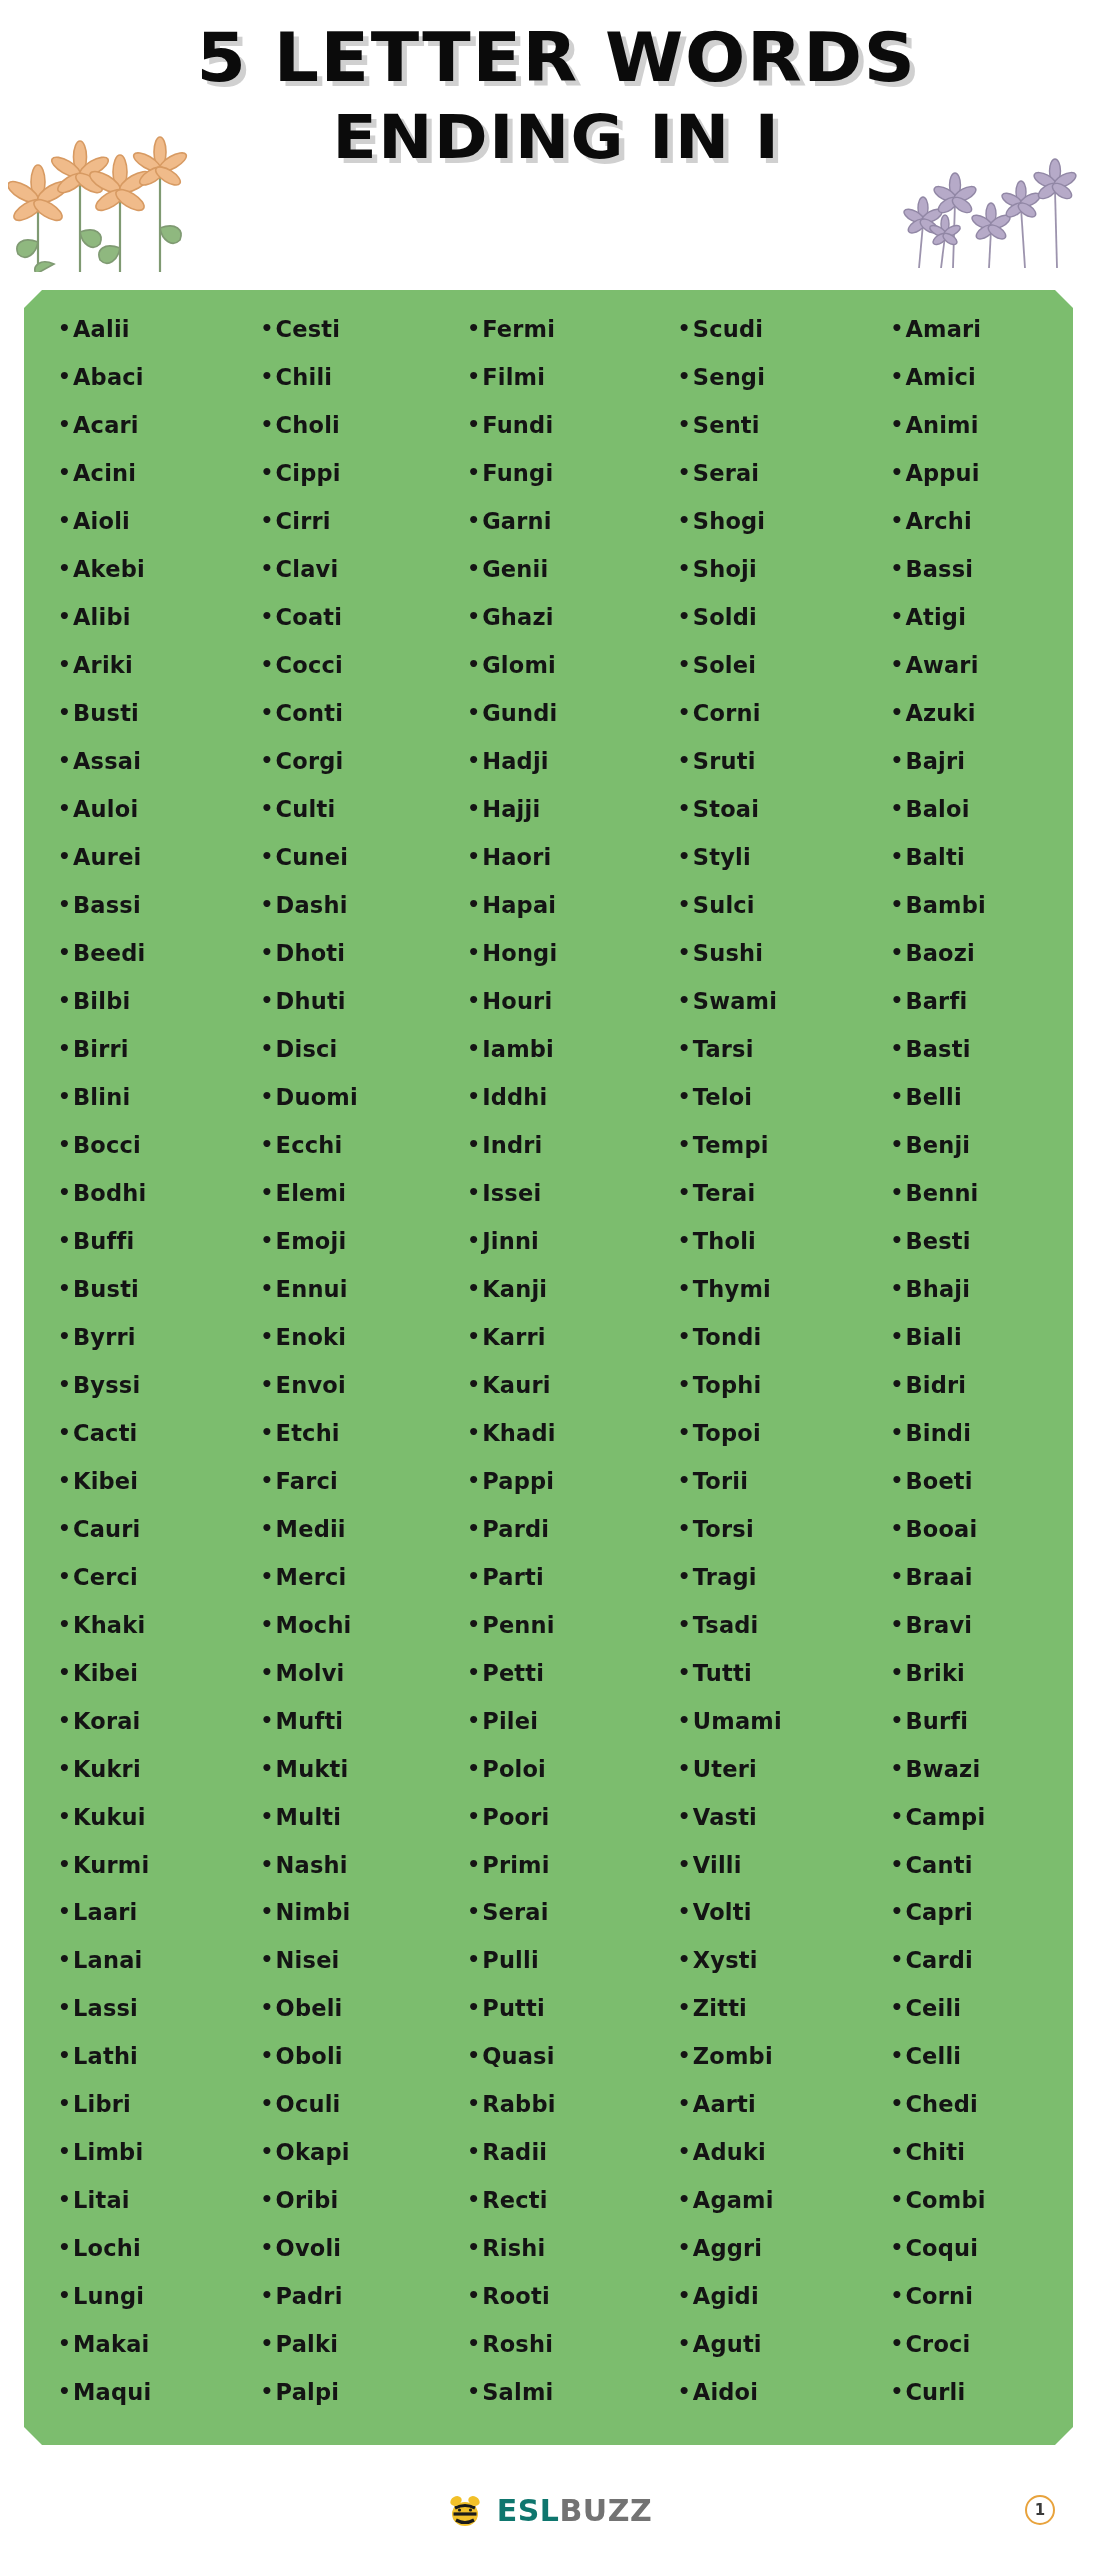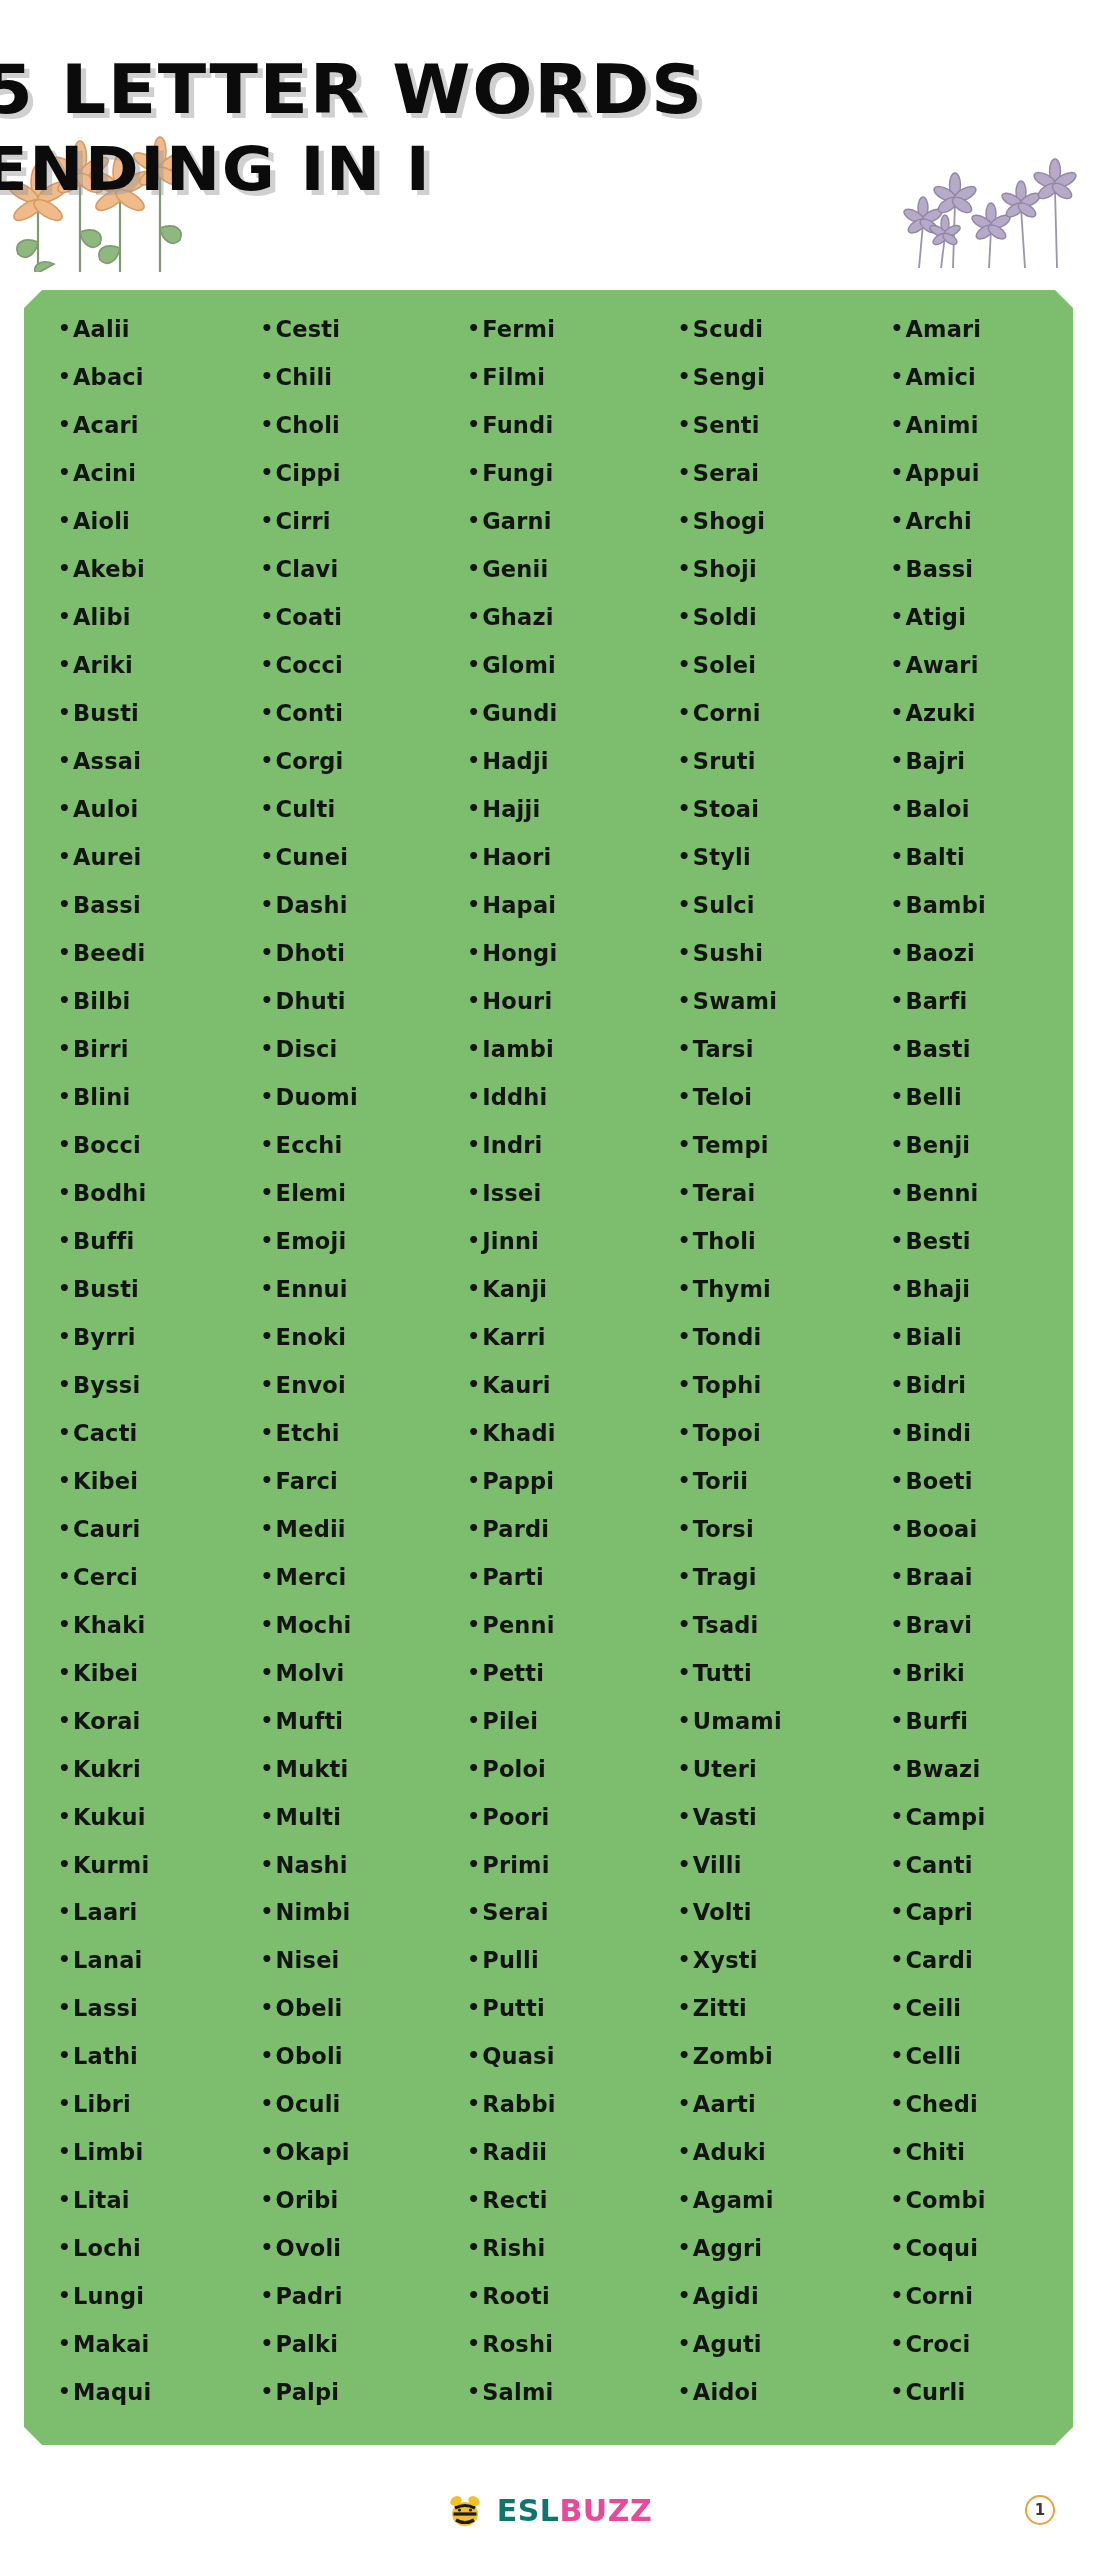--- a/index.html
+++ b/index.html
@@ -19,22 +19,22 @@
   
   .header{
     position:relative;
     width:1097px;
     height:290px;
     background:#ffffff;
   }
   .title-block{
     position:absolute;
     left:16px; right:0; top:22px;
+    text-align:center;
     z-index:5;
-    margin-top:32px;
   }
   .title-line{
     font-family:"DejaVu Sans", sans-serif;
     font-weight:bold;
     color:#0b0b0b;
     letter-spacing:1.5px;
     line-height:1.08;
     text-shadow:5px 5px 0 rgba(150,150,150,0.45);
     white-space:nowrap;
   }
@@ -135,21 +135,21 @@
     width:40px; height:40px;
     position:relative;
   }
   .brand-text{
     font-family:"DejaVu Sans", sans-serif;
     font-weight:bold;
     font-size:30px;
     letter-spacing:0.5px;
   }
   .brand-esl{ color:#0f766e; }
-  .brand-buzz{ color:#ec4899; }
+  .brand-buzz{ color:#737373; }
   .page-badge{
     position:absolute;
     right:42px;
     top:50%;
     transform:translateY(-50%);
     width:30px; height:30px;
     border:2px solid #e8a33d;
     border-radius:50%;
     display:flex;
     align-items:center;

